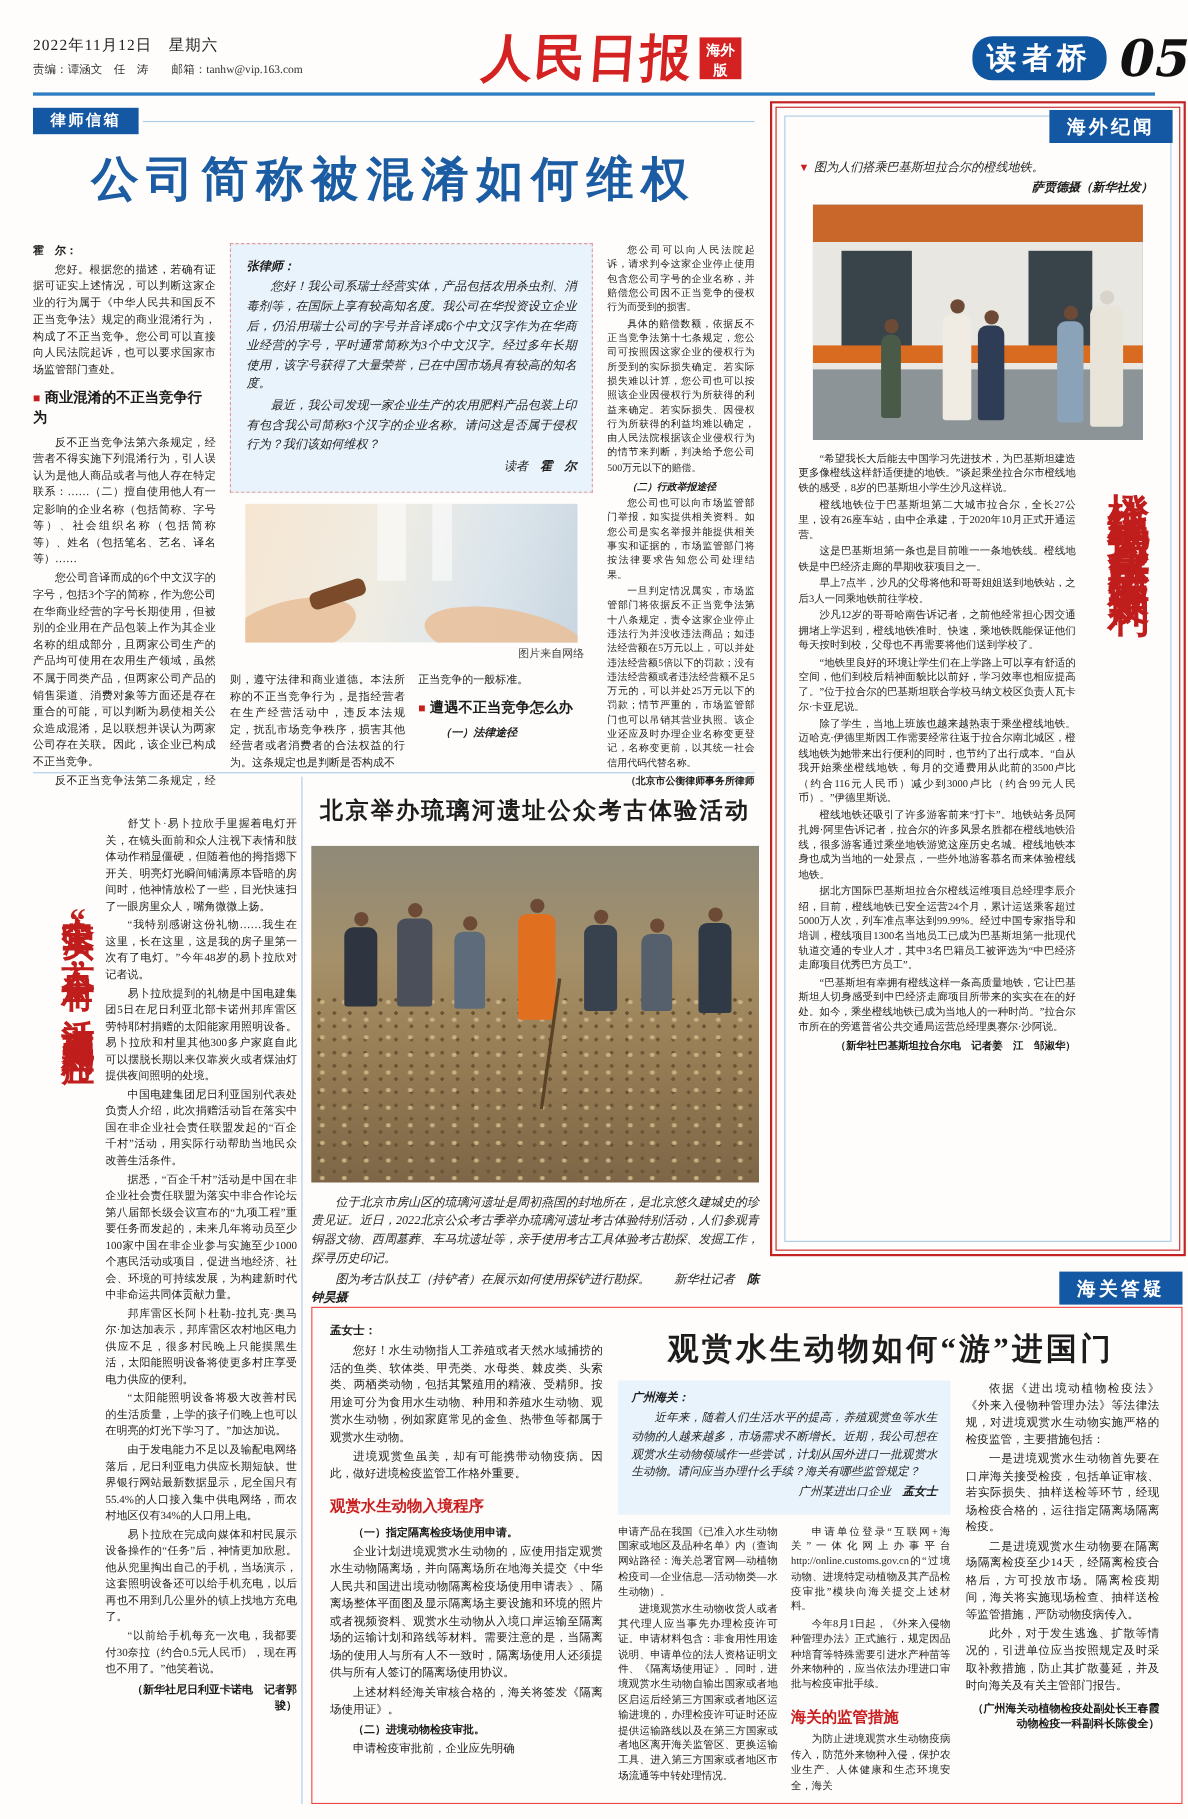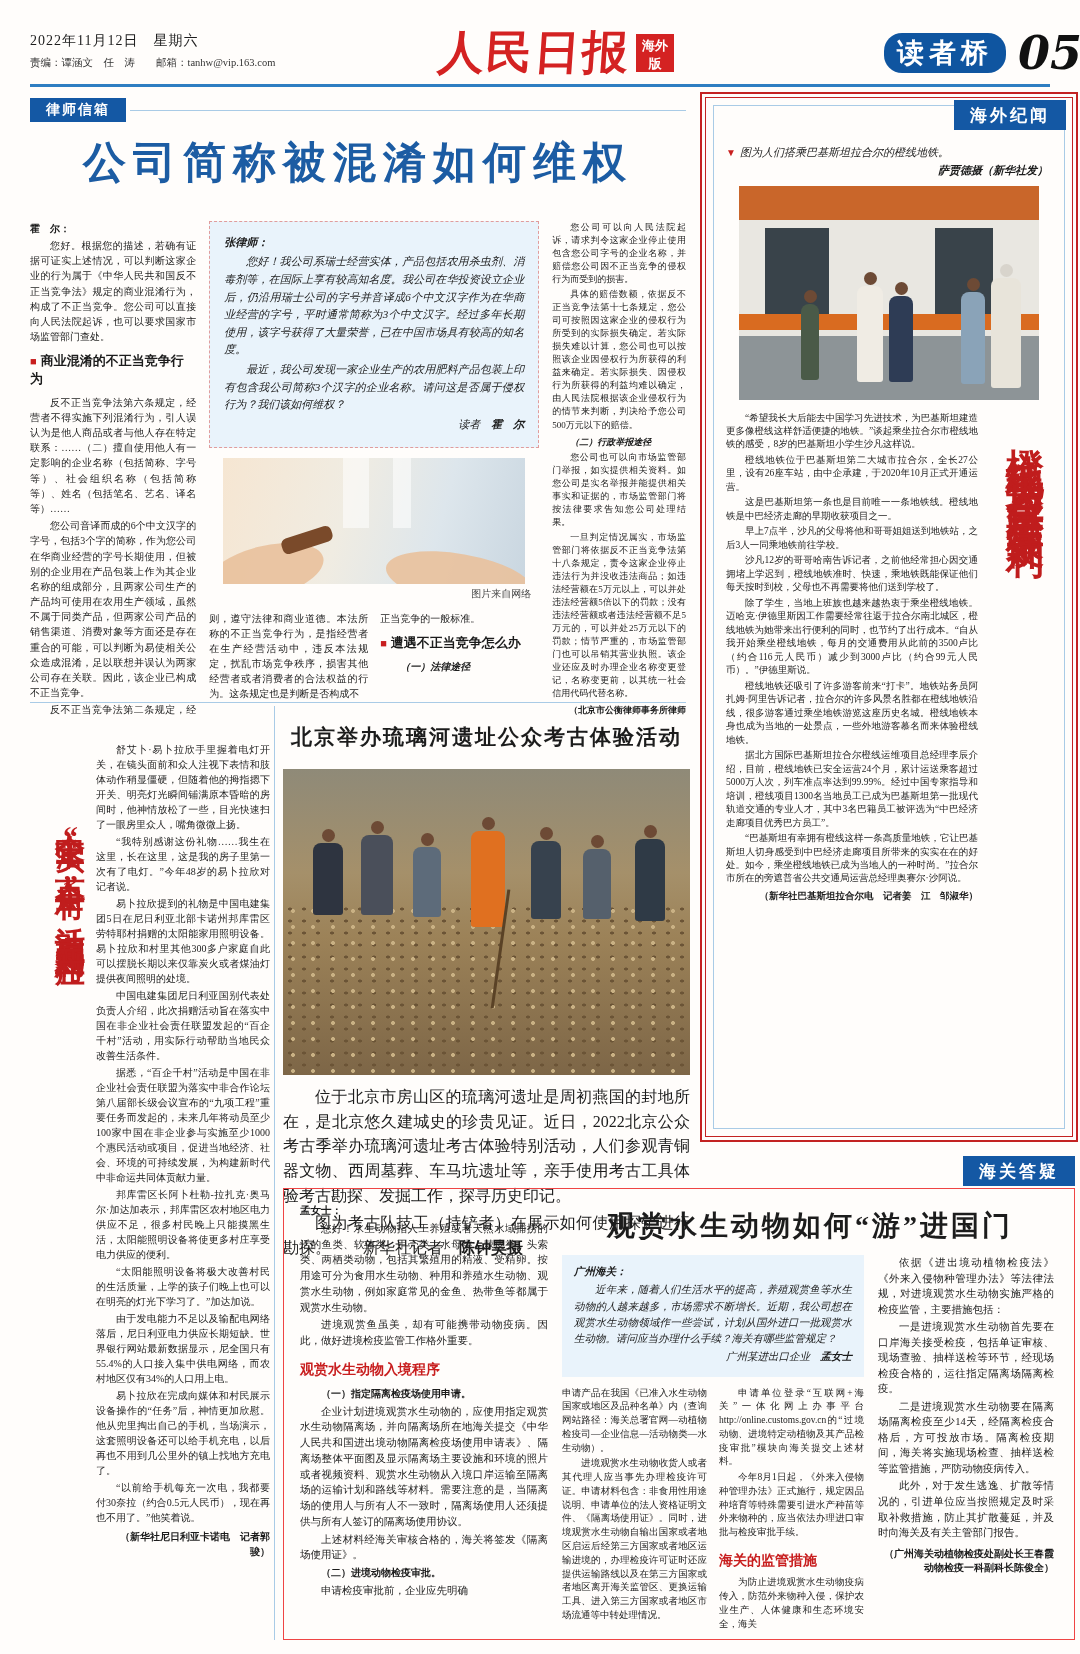--- a/index.html
+++ b/index.html
@@ -92,21 +92,21 @@
   
   .dig{position:absolute;left:283px;top:706px;width:407px;}
   .dig-headline{text-align:center;font-weight:bold;font-size:21px;letter-spacing:2px;}
   .d-photo{position:relative;width:407px;height:306px;margin-top:10px;overflow:hidden;
            background:linear-gradient(180deg,#8f8a78 0%,#a5906a 34%,#9c8258 55%,#7d6647 100%);}
   .d-ground{position:absolute;left:0;bottom:0;width:100%;height:56%;
             background-image:radial-gradient(#c9b184 2px,transparent 2.5px),radial-gradient(#6b5436 1.6px,transparent 2px);
             background-size:20px 16px,14px 12px;}
   .d-stick{position:absolute;width:3px;height:120px;background:#5a4226;transform:rotate(8deg);}
   .vest .torso{background:#e07020 !important;}
-  .dig-caption{font-size:16px;line-height:1.55;margin-top:10px;}
+  .dig-caption{font-size:11px;font-style:italic;line-height:1.55;margin-top:10px;}
 
   
   .customs-tag{position:absolute;left:963px;top:1156px;width:112px;height:30px;font-size:17px;letter-spacing:3px;}
   .customs{position:absolute;left:283px;top:1188px;width:792px;height:452px;border:1px solid #ef4444;
            box-sizing:border-box;padding:14px 16px;display:flex;gap:14px;overflow:hidden;}
   .c-col1{width:248px;font-size:10.5px;line-height:1.5;}
   .c-right{flex:1;display:flex;flex-direction:column;}
   .c-headline{text-align:center;font-weight:bold;font-size:28px;letter-spacing:3px;margin:4px 0 10px 0;}
   .c-row{display:flex;gap:14px;}
   .c-mid{width:302px;}
@@ -230,20 +230,21 @@
             <div class="torso" style="background:#4a5a48;height:76px;width:18px;"></div>
           </div>
       </div>
       <div class="metro-bodyrow">
         <div class="m-text">
           <p>“希望我长大后能去中国学习先进技术，为巴基斯坦建造更多像橙线这样舒适便捷的地铁。”谈起乘坐拉合尔市橙线地铁的感受，8岁的巴基斯坦小学生沙凡这样说。</p>
           <p>橙线地铁位于巴基斯坦第二大城市拉合尔，全长27公里，设有26座车站，由中企承建，于2020年10月正式开通运营。</p>
           <p>这是巴基斯坦第一条也是目前唯一一条地铁线。橙线地铁是中巴经济走廊的早期收获项目之一。</p>
           <p>早上7点半，沙凡的父母将他和哥哥姐姐送到地铁站，之后3人一同乘地铁前往学校。</p>
           <p>沙凡12岁的哥哥哈南告诉记者，之前他经常担心因交通拥堵上学迟到，橙线地铁准时、快速，乘地铁既能保证他们每天按时到校，父母也不再需要将他们送到学校了。</p>
+          <p>“地铁里良好的环境让学生们在上学路上可以享有舒适的空间，他们到校后精神面貌比以前好，学习效率也相应提高了。”位于拉合尔的巴基斯坦联合学校马纳文校区负责人瓦卡尔·卡亚尼说。</p>
           <p>除了学生，当地上班族也越来越热衷于乘坐橙线地铁。迈哈克·伊德里斯因工作需要经常往返于拉合尔南北城区，橙线地铁为她带来出行便利的同时，也节约了出行成本。“自从我开始乘坐橙线地铁，每月的交通费用从此前的3500卢比（约合116元人民币）减少到3000卢比（约合99元人民币）。”伊德里斯说。</p>
           <p>橙线地铁还吸引了许多游客前来“打卡”。地铁站务员阿扎姆·阿里告诉记者，拉合尔的许多风景名胜都在橙线地铁沿线，很多游客通过乘坐地铁游览这座历史名城。橙线地铁本身也成为当地的一处景点，一些外地游客慕名而来体验橙线地铁。</p>
           <p>据北方国际巴基斯坦拉合尔橙线运维项目总经理李辰介绍，目前，橙线地铁已安全运营24个月，累计运送乘客超过5000万人次，列车准点率达到99.99%。经过中国专家指导和培训，橙线项目1300名当地员工已成为巴基斯坦第一批现代轨道交通的专业人才，其中3名巴籍员工被评选为“中巴经济走廊项目优秀巴方员工”。</p>
           <p>“巴基斯坦有幸拥有橙线这样一条高质量地铁，它让巴基斯坦人切身感受到中巴经济走廊项目所带来的实实在在的好处。如今，乘坐橙线地铁已成为当地人的一种时尚。”拉合尔市所在的旁遮普省公共交通局运营总经理奥赛尔·沙阿说。</p>
           <p class="m-byline">（新华社巴基斯坦拉合尔电　记者姜　江　邹淑华）</p>
         </div>
         <div class="m-vtitle">橙线地铁为拉合尔居民带来便利</div>
       </div>
     </div>
   </section>
@@ -335,21 +336,21 @@
             <div class="c-subcol">
               <p>申请单位登录“互联网+海关”一体化网上办事平台http://online.customs.gov.cn的“过境动物、进境特定动植物及其产品检疫审批”模块向海关提交上述材料。</p>
               <p>今年8月1日起，《外来入侵物种管理办法》正式施行，规定因品种培育等特殊需要引进水产种苗等外来物种的，应当依法办理进口审批与检疫审批手续。</p>
               <p class="red-subhead">海关的监管措施</p>
               <p>为防止进境观赏水生动物疫病传入，防范外来物种入侵，保护农业生产、人体健康和生态环境安全，海关</p>
             </div>
           </div>
         </div>
         <div class="c-col4">
           <p>依据《进出境动植物检疫法》《外来入侵物种管理办法》等法律法规，对进境观赏水生动物实施严格的检疫监管，主要措施包括：</p>
-          <p>一是进境观赏水生动物首先要在口岸海关接受检疫，包括单证审核、现场查验、抽样送检等环节，经现场检疫合格的，运往指定隔离场隔离检疫。</p>
+          <p>一是进境观赏水生动物首先要在口岸海关接受检疫，包括单证审核、若实际损失、抽样送检等环节，经现场检疫合格的，运往指定隔离场隔离检疫。</p>
           <p>二是进境观赏水生动物要在隔离场隔离检疫至少14天，经隔离检疫合格后，方可投放市场。隔离检疫期间，海关将实施现场检查、抽样送检等监管措施，严防动物疫病传入。</p>
           <p>此外，对于发生逃逸、扩散等情况的，引进单位应当按照规定及时采取补救措施，防止其扩散蔓延，并及时向海关及有关主管部门报告。</p>
           <p class="c-byline">（广州海关动植物检疫处副处长王春霞　动物检疫一科副科长陈俊全）</p>
         </div>
       </div>
     </div>
   </section>
 
 </div>
 

